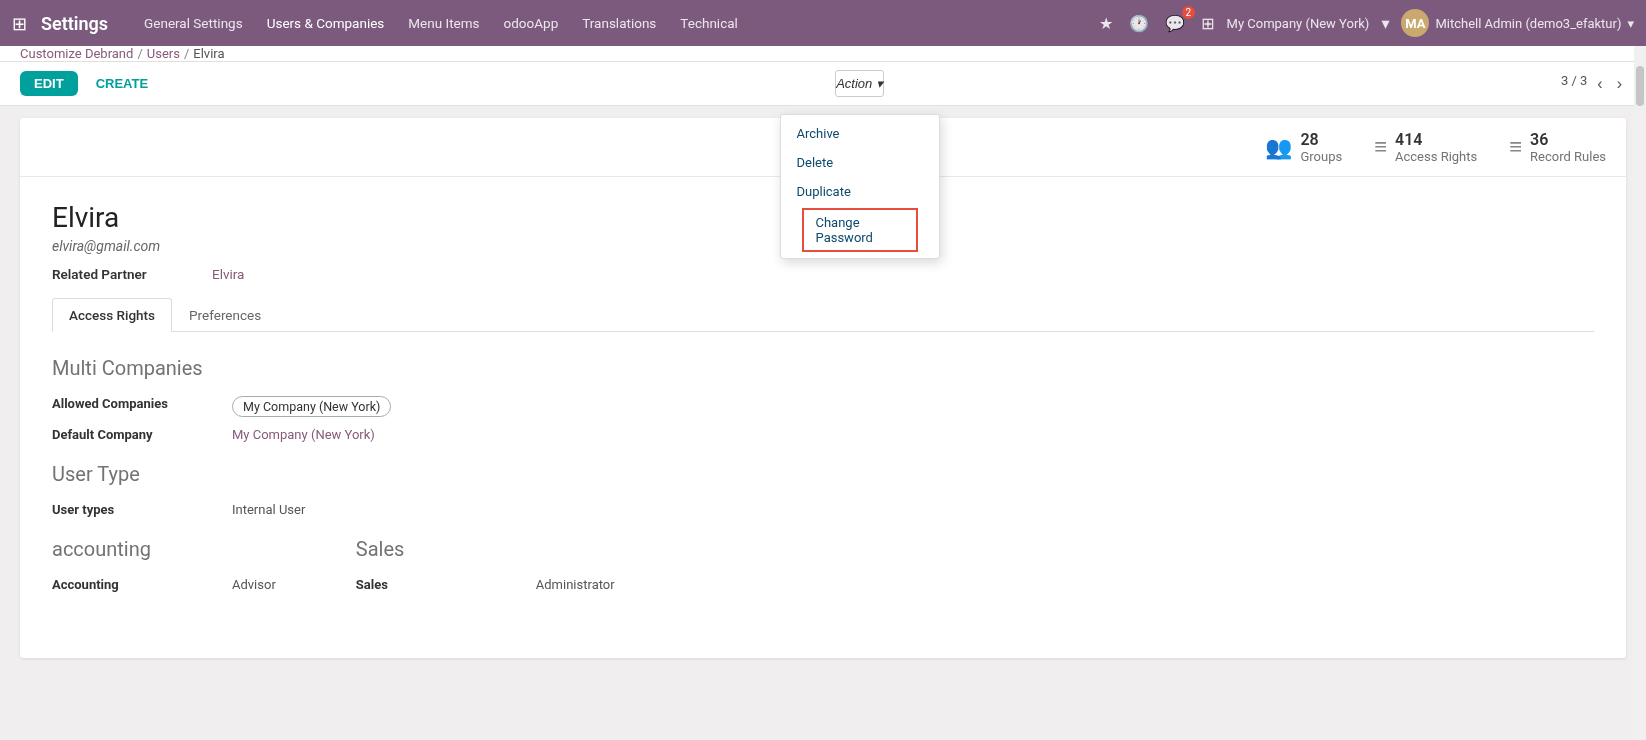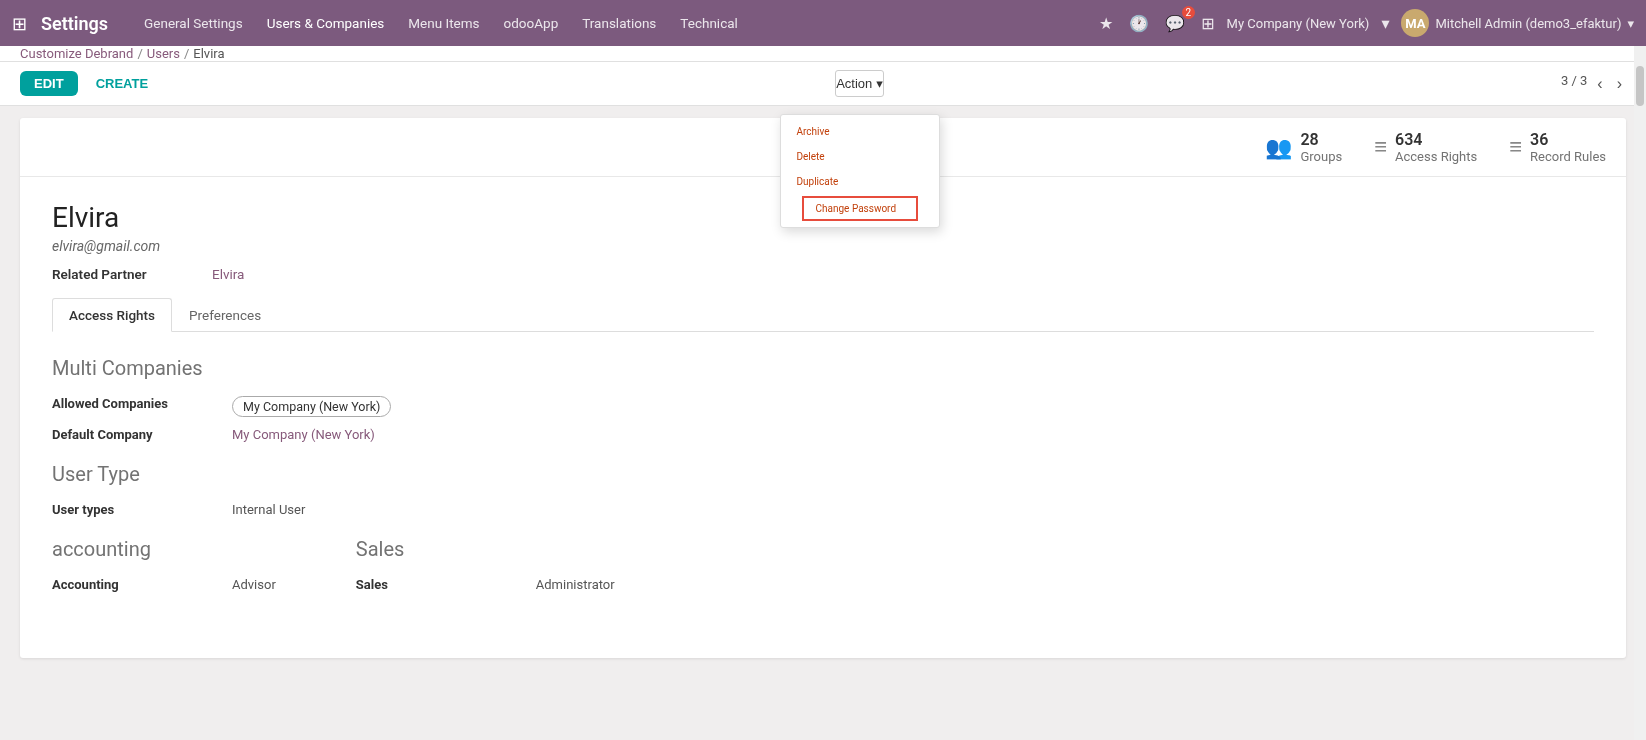--- a/index.html
+++ b/index.html
@@ -25,27 +25,27 @@
     .breadcrumb { display: flex; align-items: center; gap: 4px; font-size: 13px; }
     .breadcrumb-link { color: #875a7b; cursor: pointer; }
     .breadcrumb-sep { color: #888; }
     .breadcrumb-current { color: #555; }
 
     
     .toolbar { background: white; padding: 8px 20px; display: flex; align-items: center; gap: 8px; border-bottom: 1px solid #e0e0e0; position: relative; }
     .btn-edit { background: #00a09d; color: white; border: none; padding: 5px 14px; border-radius: 6px; font-size: 13px; cursor: pointer; font-weight: 600; }
     .btn-create { background: none; border: none; color: #00a09d; font-size: 13px; font-weight: 600; cursor: pointer; padding: 5px 10px; }
     .toolbar-center { flex: 1; display: flex; justify-content: center; }
-    .btn-action { background: white; border: 1px solid #ccc; padding: 5px 0; border-radius: 3px; font-size: 13px; cursor: pointer; display: flex; align-items: center; gap: 4px; color: #333; }
+    .btn-action { background: white; border: 1px solid #ccc; padding: 5px 0; border-radius: 3px; font-size: 13px; cursor: pointer; display: flex; align-items: center; gap: 4px; color: #333; font-style: italic; }
     .pagination { display: flex; align-items: flex-start; gap: 6px; font-size: 13px; color: #555; margin-left: auto; }
     .pagination-btn { background: none; border: none; color: #555; cursor: pointer; font-size: 16px; padding: 2px 4px; }
 
     
     .dropdown-menu { position: absolute; top: 44px; left: 50%; transform: translateX(-50%); background: white; border: 1px solid #ddd; border-radius: 3px; box-shadow: 2px 4px 12px rgba(0,0,0,0.15); z-index: 1000; min-width: 160px; padding: 4px 0; }
-    .dropdown-item { padding: 7px 16px; cursor: pointer; font-size: 10px; color: #c2410c; }
+    .dropdown-item { padding: 7px 16px; cursor: pointer; font-size: 13px; color: #0c4a6e; }
     .dropdown-item.highlighted { border: 2px solid #e74c3c; margin: 2px 21px; padding: 5px 12px; }
 
     
     .content-area { background: #f0eeee; padding: 0; }
     .form-container { background: white; margin: 12px 20px; border-radius: 3px; padding: 0; box-shadow: 0 1px 3px rgba(0,0,0,0.1); }
 
     
     .stats-bar { display: flex; align-items: center; justify-content: flex-end; padding: 12px 20px; border-bottom: 1px solid #e8e8e8; gap: 32px; }
     .stat-item { display: flex; align-items: center; gap: 8px; cursor: pointer; color: #555; }
     .stat-icon { font-size: 22px; color: #888; }
@@ -155,21 +155,21 @@
       <div class="stat-item">
         <span class="stat-icon">👥</span>
         <div class="stat-info">
           <span class="stat-number">28</span>
           <span class="stat-label">Groups</span>
         </div>
       </div>
       <div class="stat-item">
         <span class="stat-icon">≡</span>
         <div class="stat-info">
-          <span class="stat-number">634</span>
+          <span class="stat-number">414</span>
           <span class="stat-label">Access Rights</span>
         </div>
       </div>
       <div class="stat-item">
         <span class="stat-icon">≡</span>
         <div class="stat-info">
           <span class="stat-number">36</span>
           <span class="stat-label">Record Rules</span>
         </div>
       </div>

